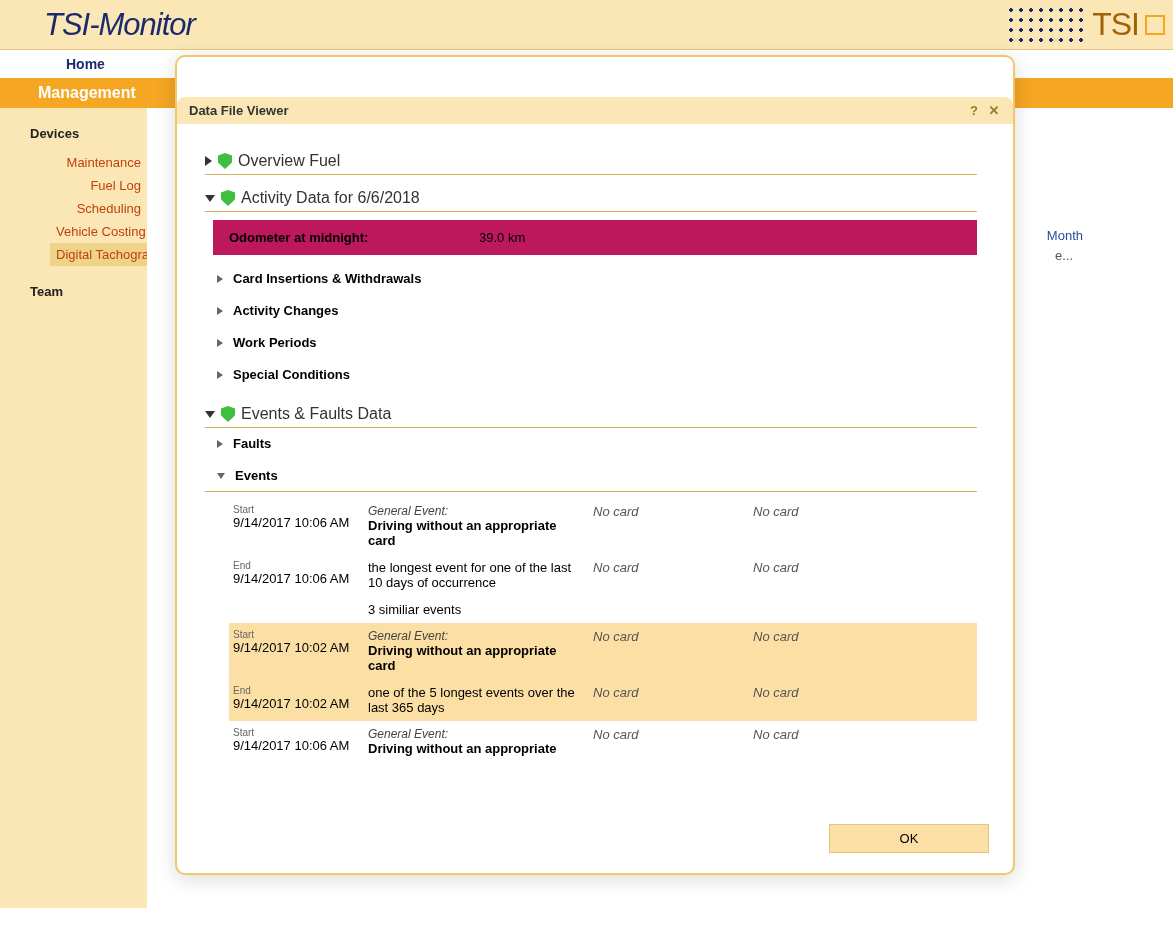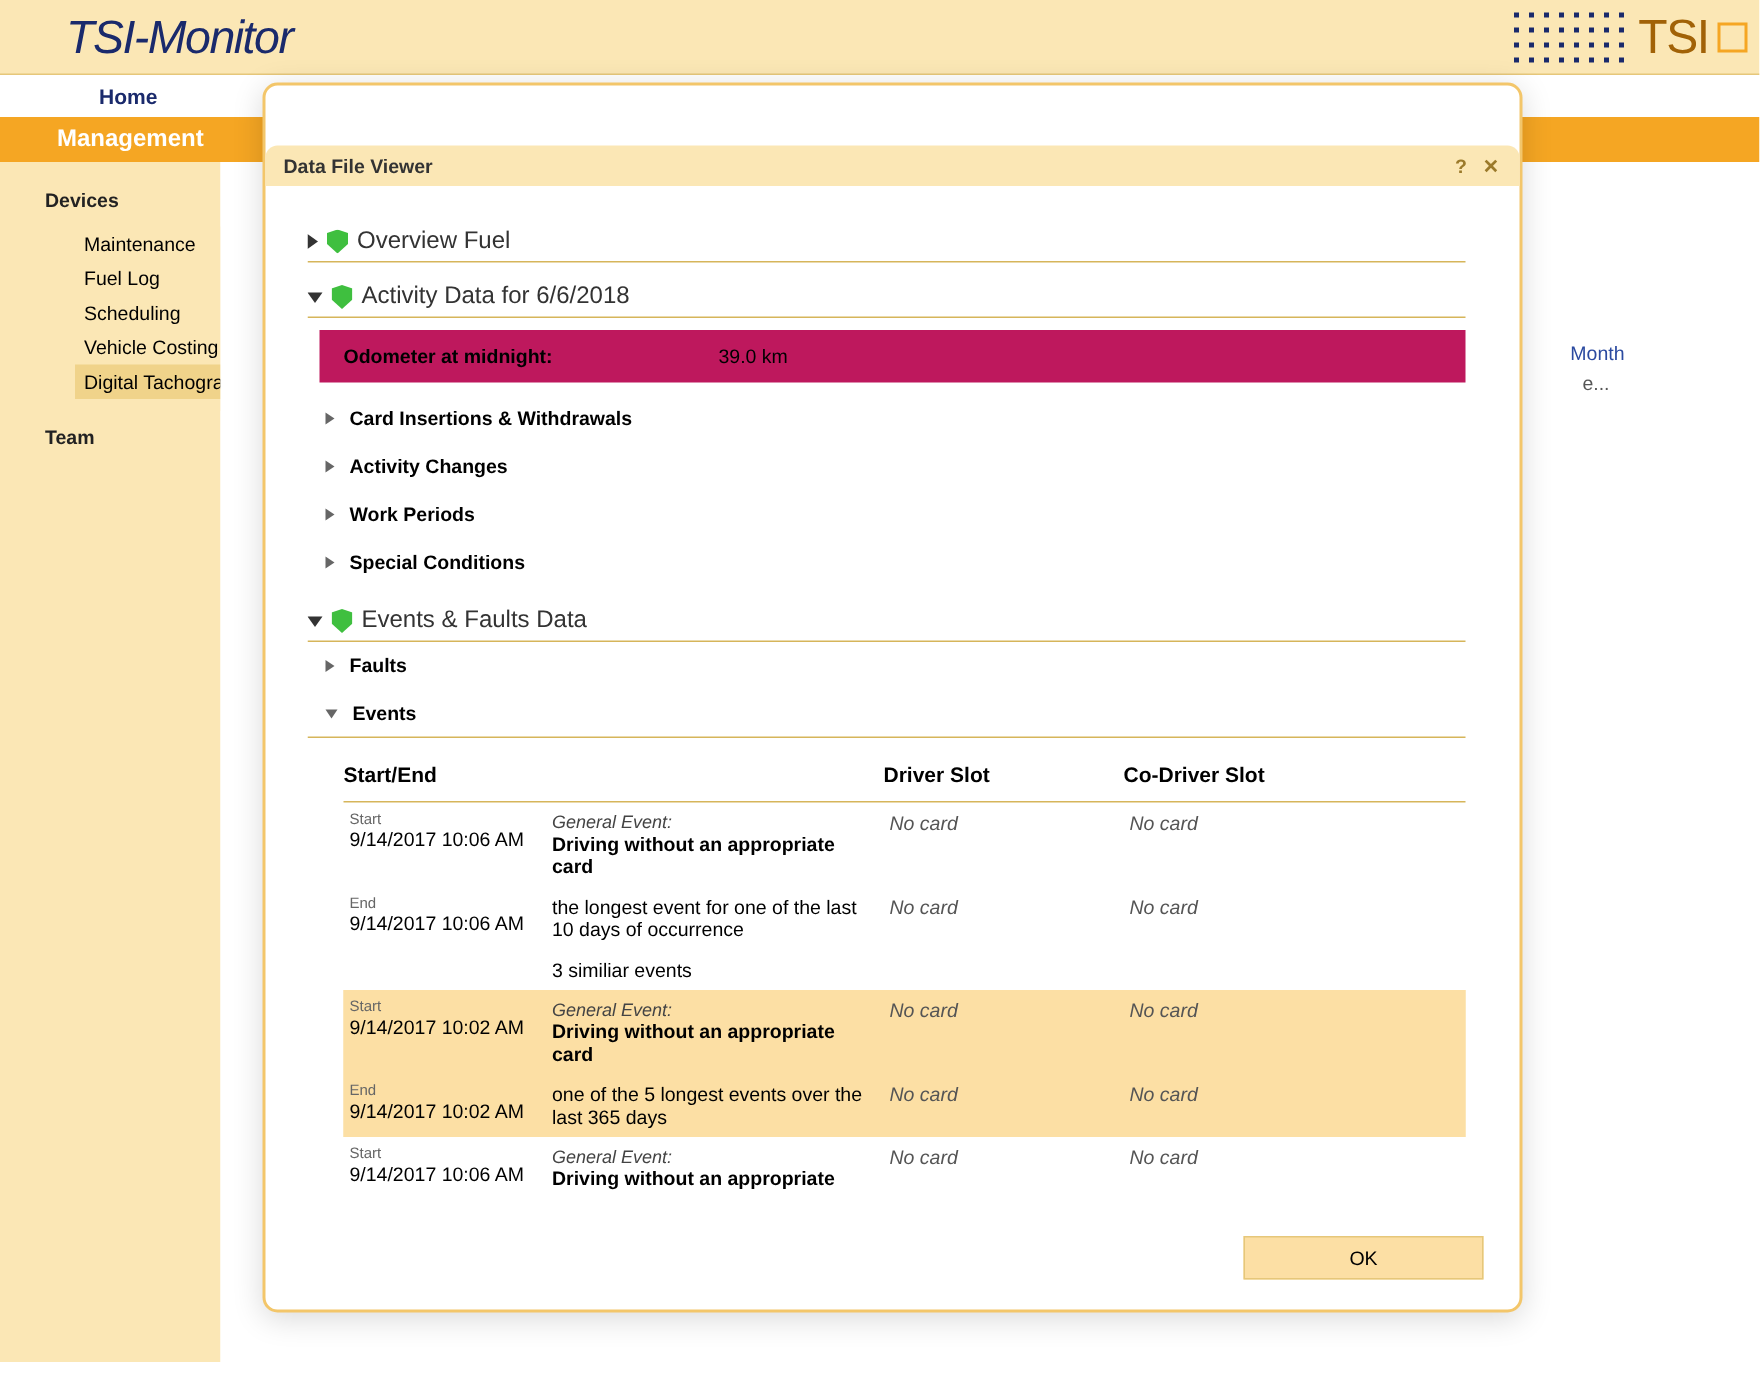--- a/index.html
+++ b/index.html
@@ -95,24 +95,25 @@
   cursor: pointer;
 }
 .sidebar-subitems {
   background: #fbe7b5;
   border-left: 12px solid #fbe7b5;
   padding: 0 0 8px 38px;
 }
 .sidebar-subitem {
   padding: 4px 6px;
   font-size: 13px;
-  color: #000000;
+  color: #c2410c;
   cursor: pointer;
   white-space: nowrap;
   overflow: hidden;
+  text-align: right;
 }
 .sidebar-subitem.active {
   background: #f0d38a;
 }
 .content-area {
   flex: 1;
   background: #fff;
   padding: 20px;
   position: relative;
 }
@@ -424,25 +425,20 @@
         <div class="sub-section">
           <span class="arrow small-right"></span>
           <span class="sub-section-title">Faults</span>
         </div>
         <div class="sub-section" style="border-bottom:1px solid #d6b55a">
           <span class="arrow small-down"></span>
           <span class="sub-section-title">Events</span>
         </div>
 
         <div class="events-table">
-          <div class="events-header">
-            <div class="col-startend">Start/End</div>
-            <div class="col-driver">Driver Slot</div>
-            <div class="col-codriver">Co-Driver Slot</div>
-          </div>
           <div id="events-body">
               <div>
                 <div class="event-row">
                   <div class="event-time-block">
                     <div class="event-time">
                       <div class="lbl">Start</div>
                       <div>9/14/2017 10:06 AM</div>
                     </div>
                     <div class="event-desc">
                       <div class="gen">General Event:</div>

